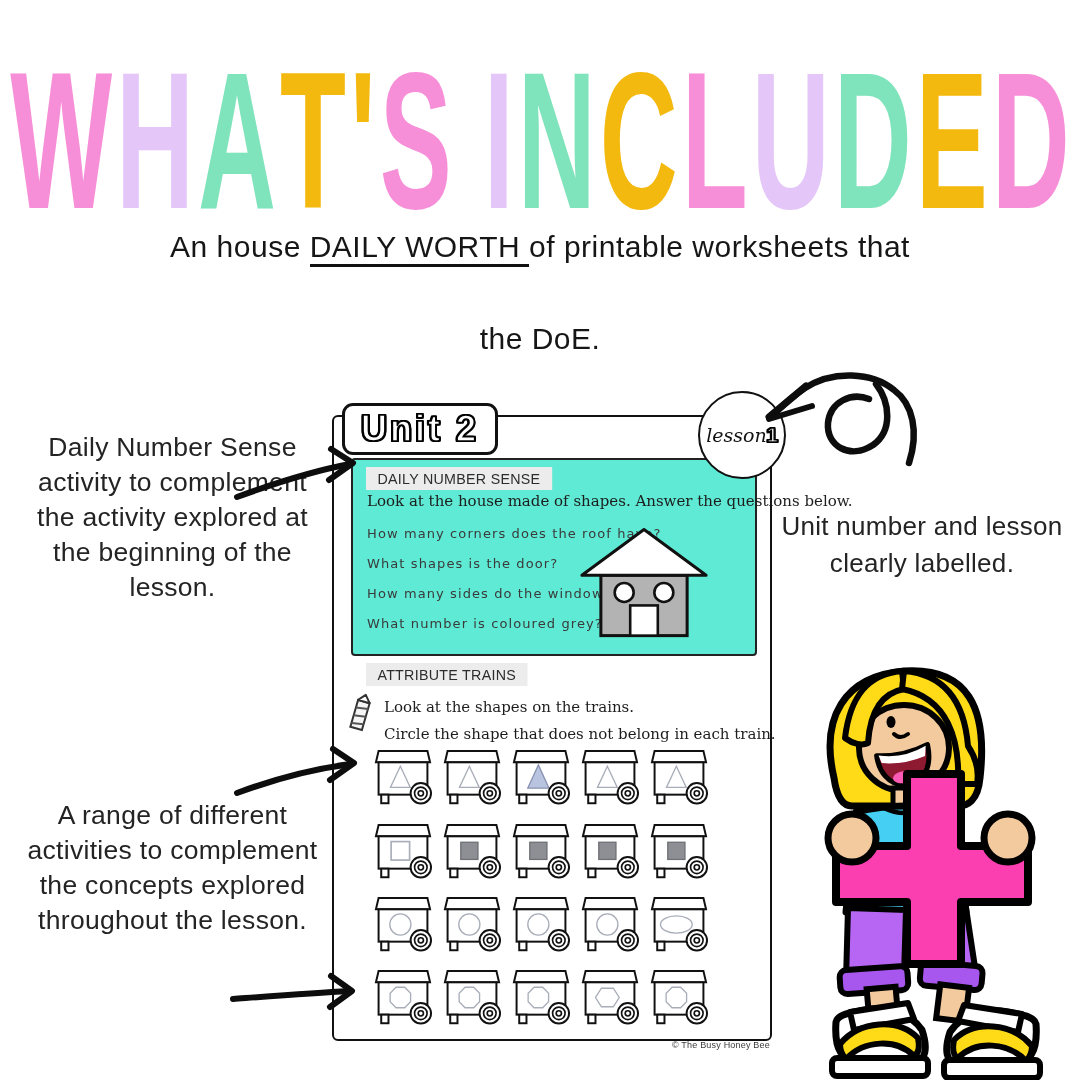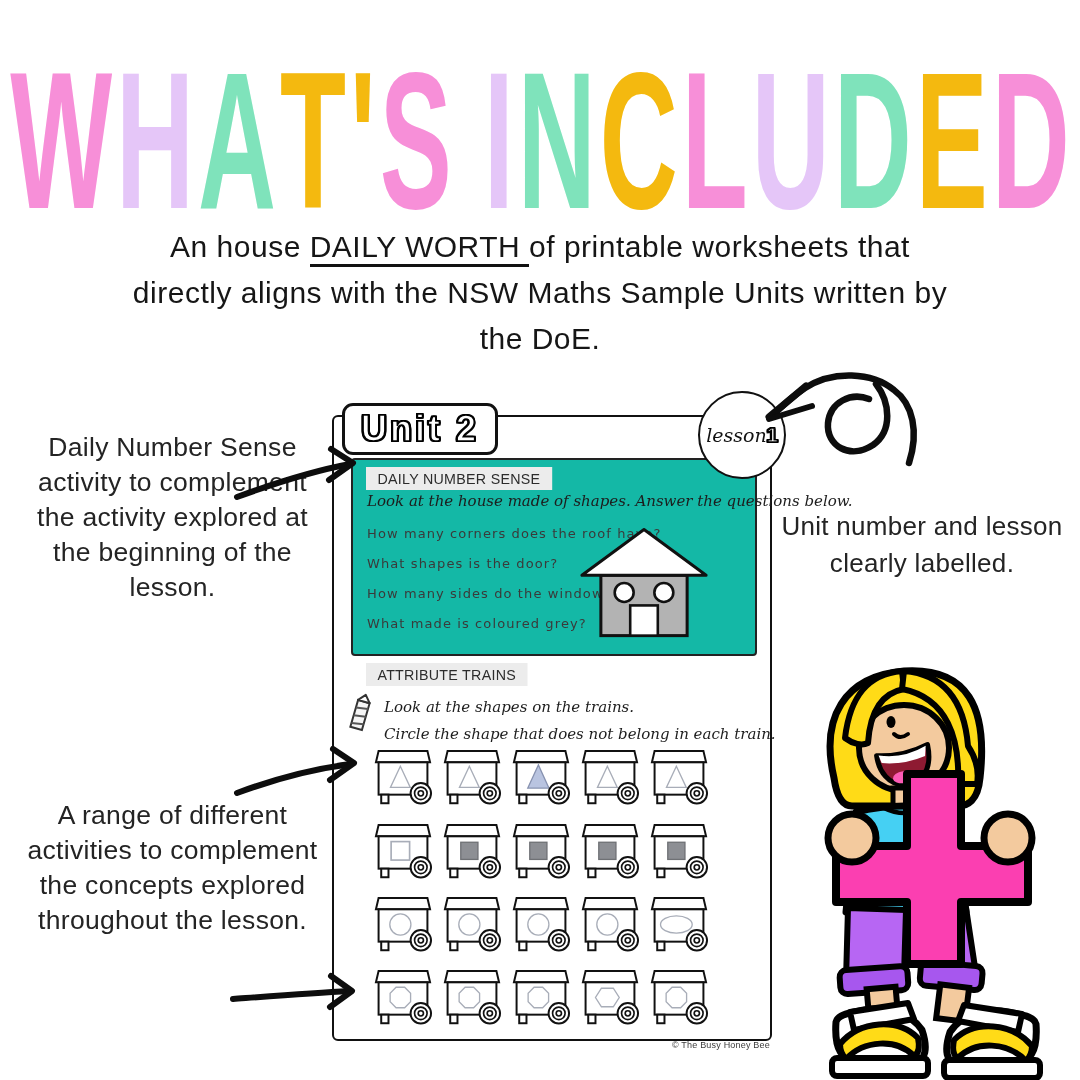--- a/index.html
+++ b/index.html
@@ -57,31 +57,31 @@
     display:flex;flex-direction:row;align-items:center;justify-content:center;
     z-index:3;
   }
   .lesson-word{
     font-family:"DejaVu Serif",serif;font-style:italic;font-size:19px;color:#111;
     line-height:20px;
   }
   .lesson-num{font-size:20px;line-height:22px;letter-spacing:0;}
   .dns-box{
     position:absolute;left:17px;top:41px;width:402px;height:194px;
-    border:2px solid #222;border-radius:4px;background:#14b8a6;
+    border:2px solid #222;border-radius:4px;background:#5eead4;
   }
   .section-label{
     position:absolute;display:inline-block;background:#ececec;color:#2c2c2c;
     font-size:15px;padding:3px 12px;letter-spacing:0.3px;white-space:nowrap;
     transform:scaleX(0.95);transform-origin:left center;
   }
   .dns-label{left:13px;top:7px;}
   .at-label{left:32px;top:246px;}
   .script-line{
-    font-family:"DejaVu Serif",serif;font-style:italic;font-size:15px;color:#1d1d1d;
+    font-family:"DejaVu Serif",serif;font-size:15px;color:#1d1d1d;
     position:absolute;white-space:nowrap;
   }
   .question{
     position:absolute;left:14px;font-size:13px;letter-spacing:1.1px;color:#3a3a3a;
     font-family:"DejaVu Sans",sans-serif;white-space:nowrap;
   }
   .house-svg{position:absolute;left:222px;top:56px;width:138px;height:134px;}
   .pencil-svg{position:absolute;left:13px;top:276px;width:26px;height:44px;}
   .train-row{
     position:absolute;left:36px;display:flex;gap:3px;
@@ -111,21 +111,21 @@
     <span class="title-letter" style="color: rgb(244, 185, 15);">C</span>
     <span class="title-letter" style="color: rgb(247, 143, 216);">L</span>
     <span class="title-letter" style="color: rgb(229, 198, 248);">U</span>
     <span class="title-letter" style="color: rgb(127, 227, 187);">D</span>
     <span class="title-letter" style="color: rgb(244, 185, 15);">E</span>
     <span class="title-letter" style="color: rgb(247, 143, 216);">D</span>
   </div>
 
 <div class="subtitle">
   <span>An house </span><span class="uline">DAILY WORTH </span><span>of printable worksheets that</span><br>
-  <span>directly aligns with the NSW Maths Sample Units written by</span><br>
+  <br>
   <span>the DoE.</span>
 </div>
 
 <div class="note note-left-top">Daily Number Sense activity to complement the activity explored at the beginning of the lesson.</div>
 <div class="note note-left-bottom">A range of different activities to complement the concepts explored throughout the lesson.</div>
 <div class="note note-right">Unit number and lesson clearly labelled.</div>
 
 <div class="page">
 
   <div class="unit-badge">
@@ -136,21 +136,21 @@
     <span class="lesson-word">lesson</span>
     <span class="bubble-text lesson-num">1</span>
   </div>
 
   <div class="dns-box">
     <span class="section-label dns-label">DAILY NUMBER SENSE</span>
     <span class="script-line" style="left:14px;top:32px;">Look at the house made of shapes. Answer the questions below.</span>
     <span class="question" style="top:66px;">How many corners does the roof have?</span>
     <span class="question" style="top:96px;">What shapes is the door?</span>
     <span class="question" style="top:126px;">How many sides do the windows have?</span>
-    <span class="question" style="top:156px;">What made is coloured grey?</span>
+    <span class="question" style="top:156px;">What number is coloured grey?</span>
 
     <svg class="house-svg" viewBox="0 0 160 134">
       <rect x="30" y="58" width="100" height="70" fill="#b3b3b3" stroke="#111" stroke-width="3.5"></rect>
       <polygon points="80,5 8,58 152,58" fill="#ffffff" stroke="#111" stroke-width="3.5" stroke-linejoin="round"></polygon>
       <circle cx="57" cy="78" r="11" fill="#ffffff" stroke="#111" stroke-width="3"></circle>
       <circle cx="103" cy="78" r="11" fill="#ffffff" stroke="#111" stroke-width="3"></circle>
       <rect x="64" y="93" width="32" height="35" fill="#ffffff" stroke="#111" stroke-width="3"></rect>
     </svg>
   </div>
 

